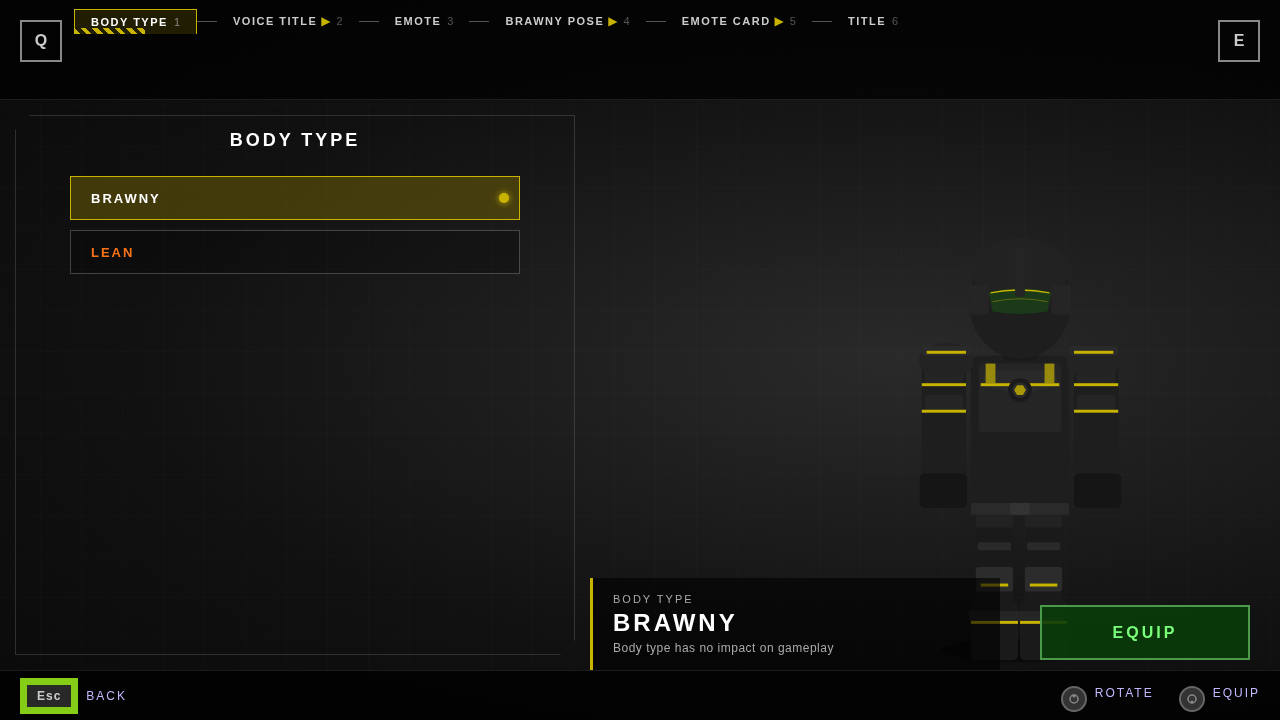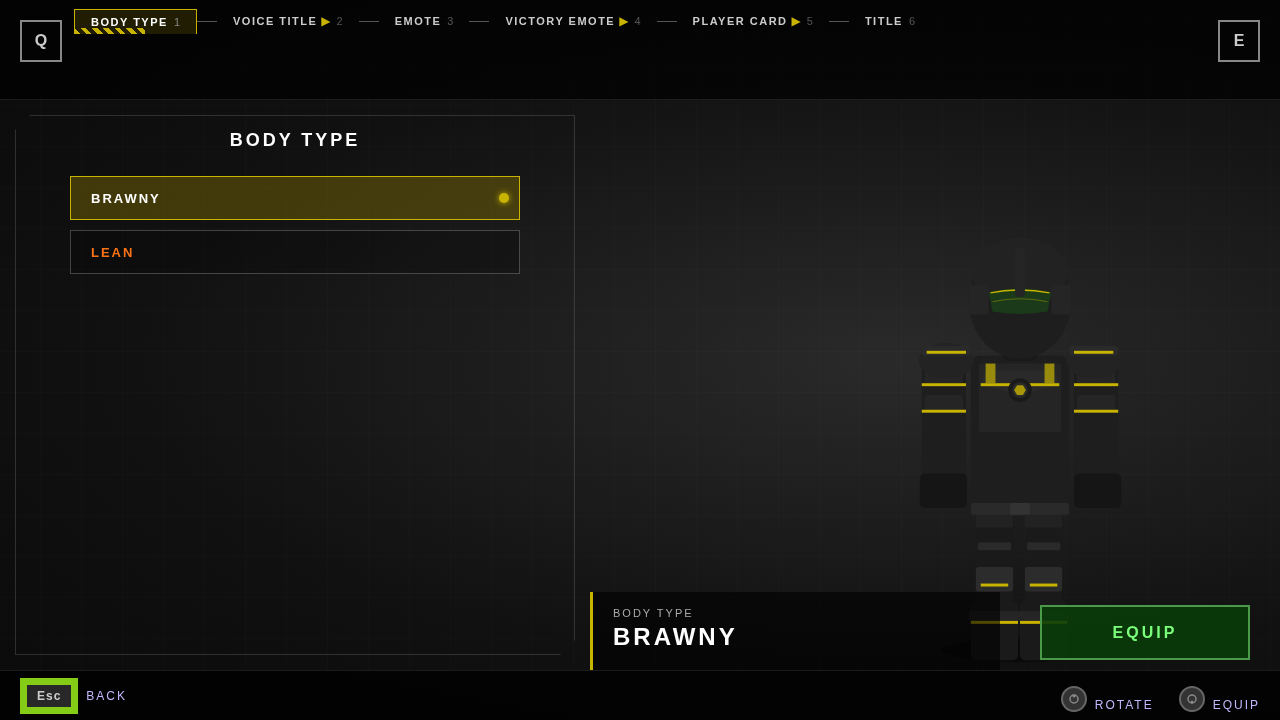--- a/index.html
+++ b/index.html
@@ -341,21 +341,21 @@
 
     .bottom-right-actions {
       margin-left: auto;
       display: flex;
       align-items: center;
       gap: 25px;
     }
 
     .controller-action {
       display: flex;
-      align-items: flex-end;
+      align-items: flex-start;
       gap: 8px;
       margin-top: 6px;
     }
 
     .controller-icon {
       width: 26px;
       height: 26px;
       border-radius: 50%;
       background: #333;
       border: 2px solid #666;
@@ -449,29 +449,29 @@
       <div class="nav-connector"></div>
 
       <div class="nav-tab">
         <span class="tab-label">EMOTE</span>
         <span style="font-size:11px;color:#555;margin-left:6px;">3</span>
       </div>
 
       <div class="nav-connector"></div>
 
       <div class="nav-tab">
-        <span class="tab-label">VICTORY EMOTE</span>
+        <span class="tab-label">BRAWNY POSE</span>
         <span class="arrow">▶</span>
         <span style="font-size:11px;color:#555;margin-left:6px;">4</span>
       </div>
 
       <div class="nav-connector"></div>
 
       <div class="nav-tab">
-        <span class="tab-label">PLAYER CARD</span>
+        <span class="tab-label">EMOTE CARD</span>
         <span class="arrow">▶</span>
         <span style="font-size:11px;color:#555;margin-left:6px;">5</span>
       </div>
 
       <div class="nav-connector"></div>
 
       <div class="nav-tab">
         <span class="tab-label">TITLE</span>
         <span style="font-size:11px;color:#555;margin-left:6px;">6</span>
       </div>
@@ -588,20 +588,21 @@
         <rect x="148" y="168" width="20" height="30" rx="3" fill="#252525"></rect>
         <rect x="232" y="168" width="20" height="30" rx="3" fill="#252525"></rect>
 
         <path d="M172 185 Q200 179 228 185" stroke="#c8b400" stroke-width="0.8" fill="none" opacity="0.5"></path>
       </svg>
     </div>
 
     <div class="info-panel">
       <div class="info-category">BODY TYPE</div>
       <div class="info-name">BRAWNY</div>
+      <div class="info-desc">Body type has no impact on gameplay</div>
     </div>
 
     <div class="equip-button">EQUIP</div>
 
   </div>
 </main>
 
 <footer class="bottom-bar">
   <div class="bottom-action">
     <div class="key-btn">Esc</div>

